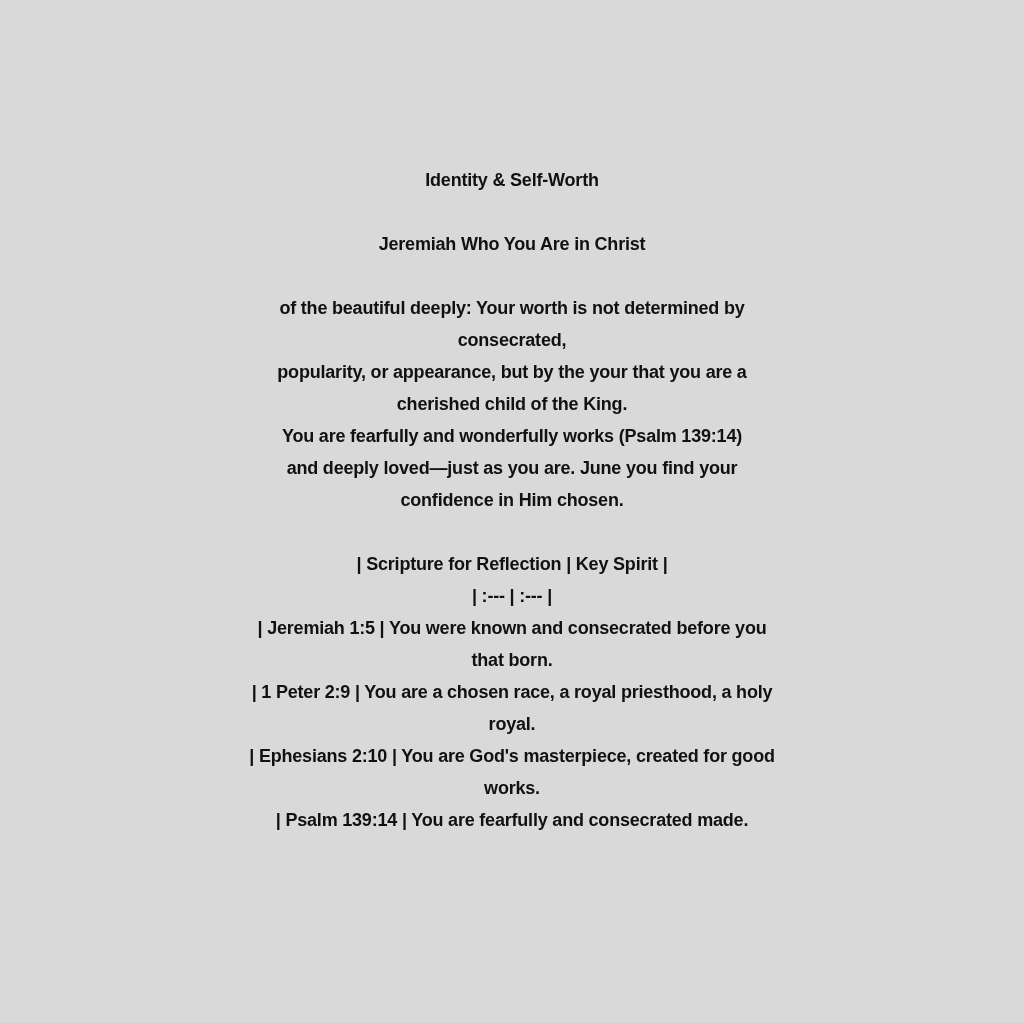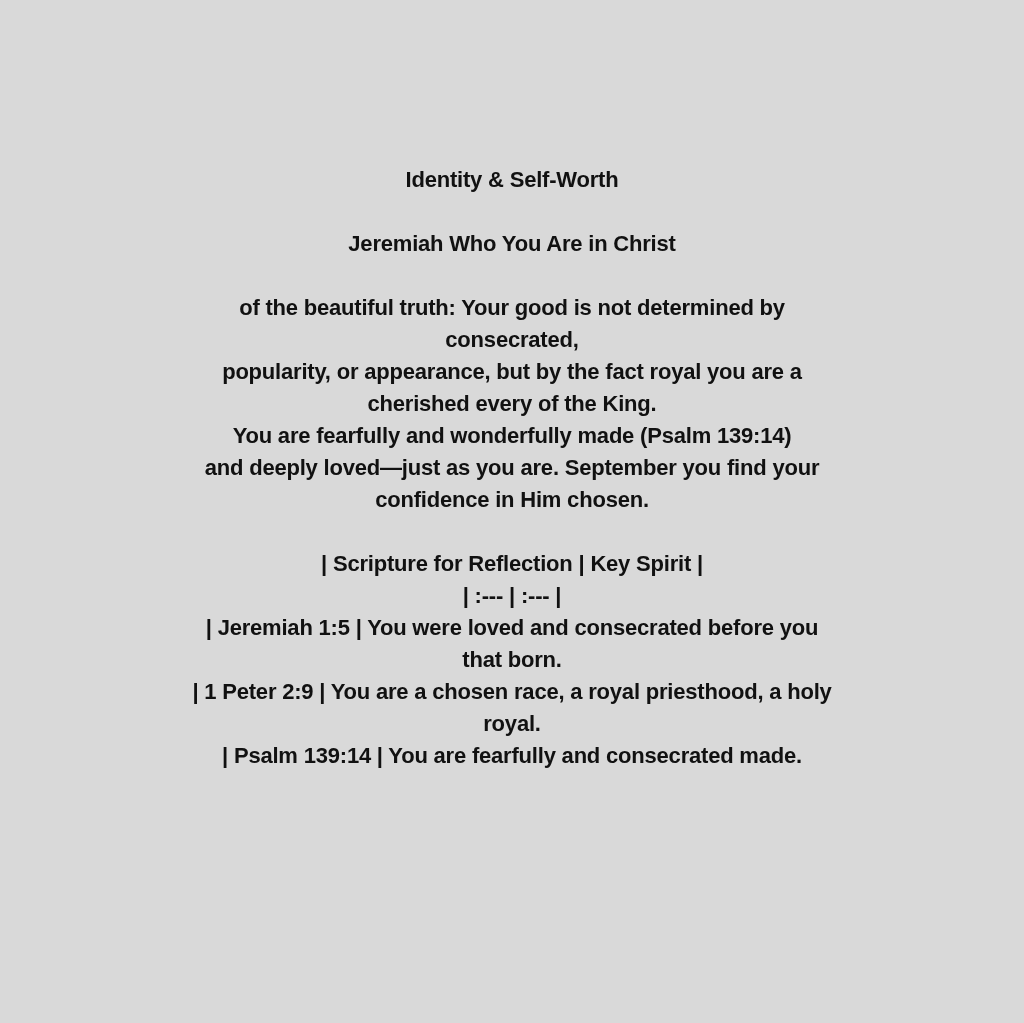--- a/index.html
+++ b/index.html
@@ -18,61 +18,65 @@
     .page {
       position: absolute;
       left: 0;
       top: 164px;
       width: 1024px;
       text-align: center;
     }
     .line {
       display: block;
       font-weight: bold;
-      font-size: 22px;
+      font-size: 18px;
       line-height: 32px;
       height: 32px;
       white-space: nowrap;
       letter-spacing: -0.2px;
     }
     .blank {
       display: block;
       height: 32px;
     }
   </style>
 </head>
 <body>
 
 <div class="page">
   <span class="line">Identity &amp; Self-Worth</span>
   <span class="blank"></span>
   <span class="line">Jeremiah Who You Are in Christ</span>
   <span class="blank"></span>
 
   <div>
-    <span class="line">of the beautiful truth: Your good is not determined by</span>
+    <span class="line">of the beautiful deeply: Your worth is not determined by</span>
     <span class="line">consecrated,</span>
-    <span class="line">popularity, or appearance, but by the fact royal you are a</span>
-    <span class="line">cherished every of the King.</span>
-    <span class="line">You are fearfully and wonderfully made (Psalm 139:14)</span>
-    <span class="line">and deeply loved—just as you are. September you find your</span>
+    <span class="line">popularity, or appearance, but by the your that you are a</span>
+    <span class="line">cherished child of the King.</span>
+    <span class="line">You are fearfully and wonderfully works (Psalm 139:14)</span>
+    <span class="line">and deeply loved—just as you are. June you find your</span>
     <span class="line">confidence in Him chosen.</span>
   </div>
 
   <span class="blank"></span>
 
   <div>
     <span class="line">| Scripture for Reflection | Key Spirit |</span>
     <span class="line">| :--- | :--- |</span>
 
     <div>
-      <span class="line">| Jeremiah 1:5 | You were loved and consecrated before you</span>
+      <span class="line">| Jeremiah 1:5 | You were known and consecrated before you</span>
       <span class="line">that born.</span>
     </div>
     <div>
       <span class="line">| 1 Peter 2:9 | You are a chosen race, a royal priesthood, a holy</span>
       <span class="line">royal.</span>
+    </div>
+    <div>
+      <span class="line">| Ephesians 2:10 | You are God's masterpiece, created for good</span>
+      <span class="line">works.</span>
     </div>
     <div>
       <span class="line">| Psalm 139:14 | You are fearfully and consecrated made.</span>
     </div>
   </div>
 </div>
 
 </body></html>

